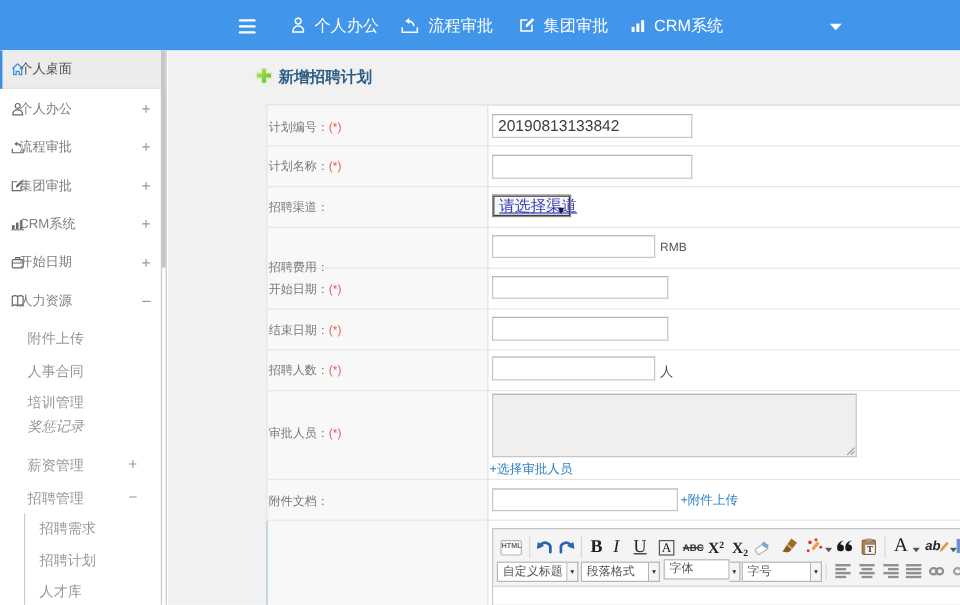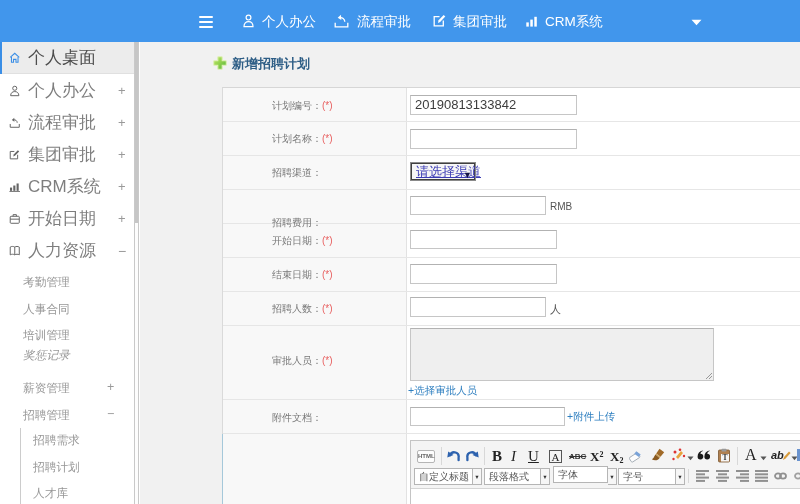--- a/index.html
+++ b/index.html
@@ -9,37 +9,37 @@
 #nav { position:absolute; left:0; top:0; width:800px; height:42px; background:#4196ec; }
 #logo { position:absolute; left:5px; top:0; height:42px; line-height:43px; color:#fff; font-size:13px; font-weight:bold; letter-spacing:0px; }
 .ham { position:absolute; left:199px; top:16px; width:13.5px; }
 .ham div { height:2px; background:#fff; border-radius:1px; margin-bottom:3px; }
 .nitem { position:absolute; top:0; height:42px; color:#fff; font-size:13.5px; line-height:43px; }
 
 #side { position:absolute; left:0; top:42px; width:134px; height:462px; background:#fff; }
 #sbtrack { position:absolute; left:134px; top:42px; width:5px; height:462px; background:#fdfdfd; border-left:1px solid #c9c9c9; border-right:1px solid #c9c9c9; }
 #sbthumb { position:absolute; left:0px; top:0px; width:3px; height:181px; background:#c6c6c6; }
 .mitem { position:absolute; left:0; width:134px; height:32px; }
-.mitem .txt { position:absolute; left:28px; top:0; line-height:32px; font-size:17px; color:#7e7e7e; }
+.mitem .txt { position:absolute; left:16px; top:0; line-height:32px; font-size:11px; color:#7e7e7e; }
 .mitem .pm { position:absolute; left:118px; top:0; line-height:32px; font-size:13px; color:#999; font-weight:200; }
 .mitem svg { position:absolute; left:8.5px; top:10px; width:11.5px; height:11.5px; }
 #active { position:absolute; left:0; top:42px; width:134px; height:32px; background:#ececec; border-bottom:1px solid #e0e0e0; }
 #active .bar { position:absolute; left:0; top:0; width:2px; height:32px; background:#3a8ee6; }
 .sitem { position:absolute; left:23px; font-size:11.7px; color:#979797; }
 .spm { position:absolute; left:107px; font-size:12.5px; color:#999; }
 .ssitem { position:absolute; left:33px; font-size:11.7px; color:#979797; }
 #ssline { position:absolute; left:20px; top:428px; width:1px; height:76px; background:#ccc; }
 
 #content { position:absolute; left:140px; top:42px; width:660px; height:462px; background:#f1f1f1; }
 #title { position:absolute; left:232px; top:55px; font-size:13px; font-weight:bold; color:#2e5e86; }
 
 #tbl { position:absolute; left:222px; top:87px; width:578px; height:417px; background:#fff; border-left:1px solid #dadada; border-top:1px solid #d6d6d6; }
 .lblcol { position:absolute; left:223px; width:184px; background:#f8f8f8; border-right:1px solid #e2e2e2; }
 .rowb { position:absolute; width:577px; height:1px; background:#e6e6e6; }
-.lbl { position:absolute; left:224px; font-size:10px; color:#787878;padding-left:48px; }
+.lbl { position:absolute; left:224px; font-size:10px; color:#787878; }
 .lbl em { font-style:normal; color:#e86060; }
 .ipt { position:absolute; background:#fff; border:1px solid #c6c6c6; border-top:1px solid #b2b2b2; font-size:13px; color:#3d3d3d; padding-left:4px; line-height:17px; }
 .unit { position:absolute; font-size:10px; color:#555; }
 a.lnk { position:absolute; font-size:10.5px; color:#2e7fc0; text-decoration:none; }
 #sel { position:absolute; border:1px solid #3f3f3f; outline:1px solid #8a8a8a; background:#f6f6f6; font-size:13px; color:#3c3cb4; }
 #sel u { text-decoration:underline; }
 .selbox { height:17px; background:#fff; border:1px solid #b5b5b5; font-size:10px; color:#555; line-height:16px; padding-left:4px; overflow:hidden; white-space:nowrap; }
 .arrbox { width:9px; height:17px; background:#f6f6f6; border:1px solid #b5b5b5; border-left:none; font-size:5.5px; color:#333; text-align:center; line-height:16px; }
 </style>
 </head>
@@ -139,21 +139,21 @@
 </div>
 <div class="mitem" style="top:235px;">
   <svg width="14" height="14" viewBox="0 0 14 14">
       <path d="M7 2.5 C5.5 1.5 3 1.5 1.5 2.5 L1.5 12 C3 11 5.5 11 7 12 C8.5 11 11 11 12.5 12 L12.5 2.5 C11 1.5 8.5 1.5 7 2.5 Z" fill="none" stroke="#666" stroke-width="1.2"></path>
       <path d="M7 2.5 L7 12" stroke="#666" stroke-width="1.2"></path>
     </svg>
   <div class="txt">人力资源</div>
     <div class="pm" style="font-size:14px;">−</div>
 </div>
 
-<div class="sitem" style="top:275px;">考勤管理</div>
+<div class="sitem" style="top:275px;">附件上传</div>
 <div class="sitem" style="top:302px;">人事合同</div>
 <div class="sitem" style="top:328px;">培训管理</div>
 <div class="sitem" style="top:348px;font-style:italic;">奖惩记录</div>
 <div class="sitem" style="top:381px;">薪资管理</div>
 <div class="spm" style="top:380px;">+</div>
 <div class="sitem" style="top:408px;">招聘管理</div>
 <div class="spm" style="top:407px;">−</div>
 <div id="ssline"></div>
 <div class="ssitem" style="top:433px;">招聘需求</div>
 <div class="ssitem" style="top:460px;">招聘计划</div>

